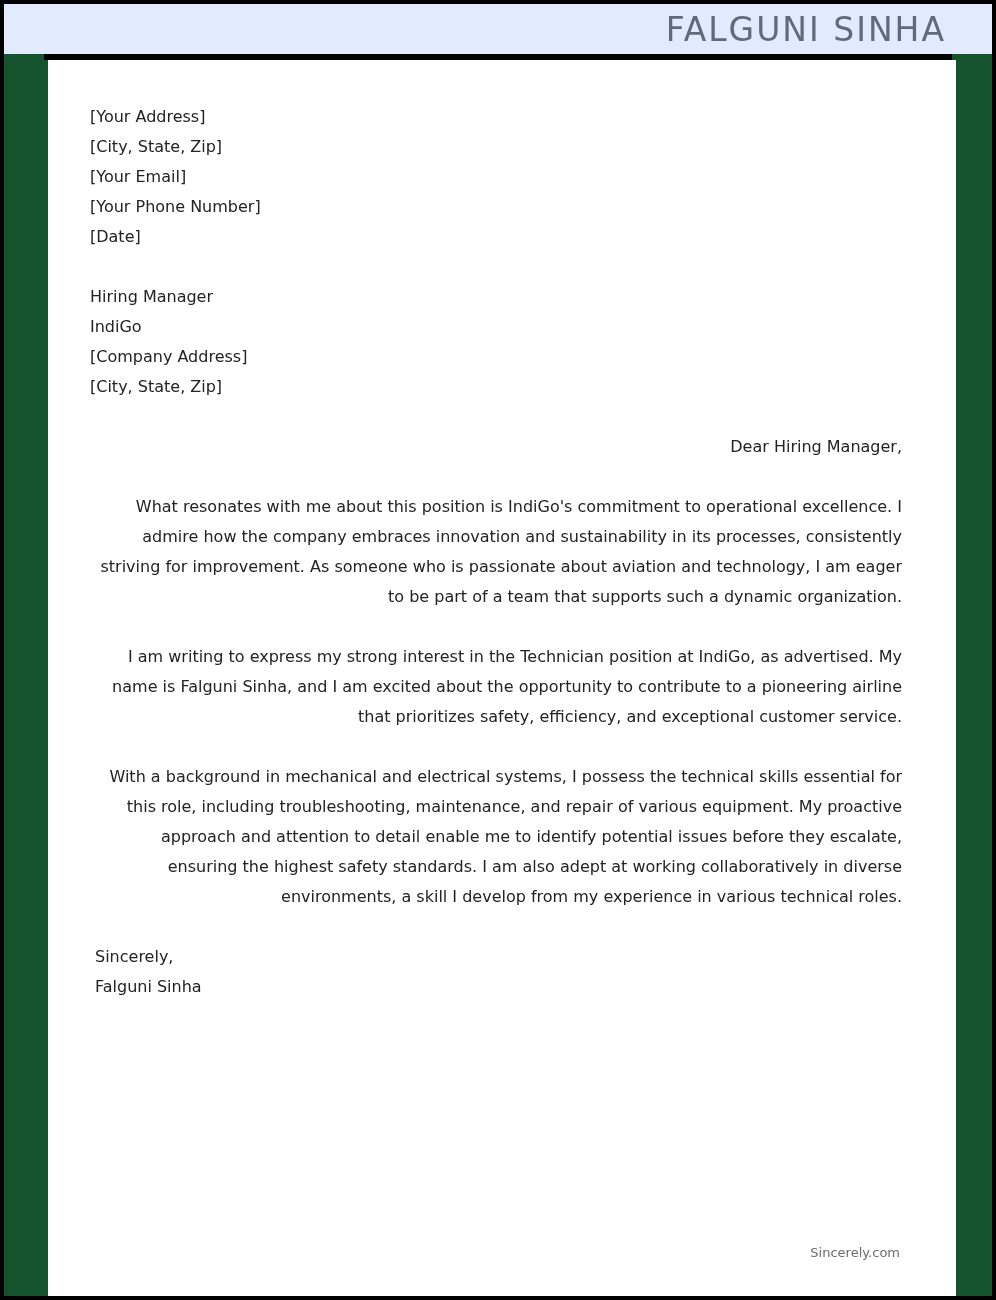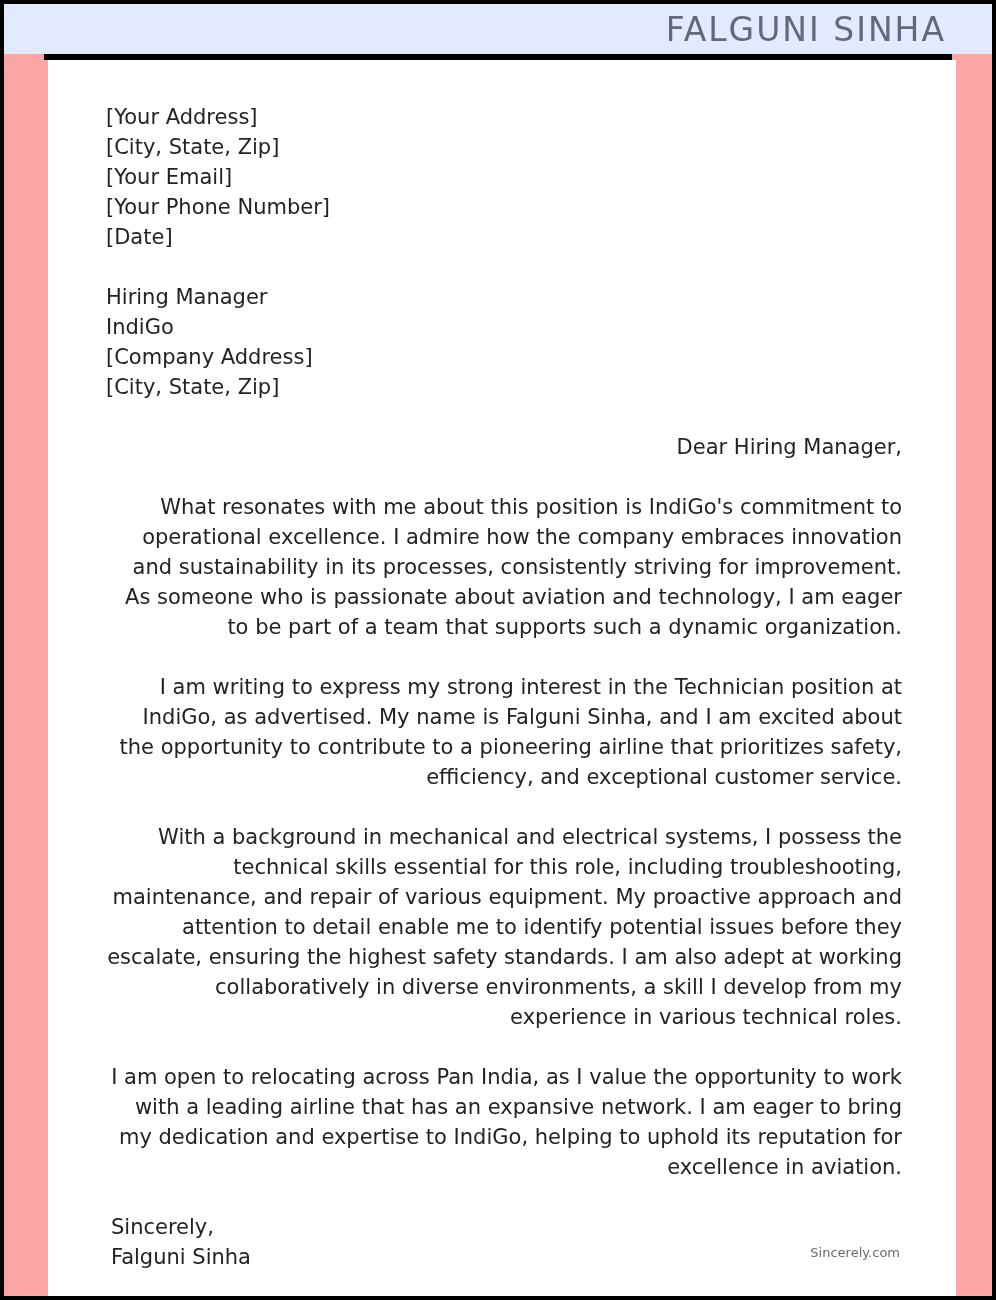--- a/index.html
+++ b/index.html
@@ -10,21 +10,21 @@
     width: 996px;
     height: 1300px;
     background: #ffffff;
     font-family: "DejaVu Sans", sans-serif;
     overflow: hidden;
   }
   .page {
     position: relative;
     width: 996px;
     height: 1300px;
-    background: #fca5a5;
+    background: #14532d;
     box-sizing: border-box;
     border: 4px solid #000000;
   }
   .header {
     position: absolute;
     top: 0;
     left: 0;
     right: 0;
     height: 50px;
     background: #e2eaff;
@@ -53,22 +53,22 @@
     position: absolute;
     top: 56px;
     left: 44px;
     width: 908px;
     bottom: 0;
     background: #ffffff;
     box-sizing: border-box;
     overflow: hidden;
   }
   .letter {
-    padding: 42px 54px 0 58px;
-    font-size: 21px;
+    padding: 42px 54px 0 42px;
+    font-size: 16px;
     line-height: 30px;
     color: #232323;
   }
   .block {
     margin: 0 0 30px 0;
     white-space: pre-line;
   }
   .para {
     margin: 0 0 30px 0;
     text-align: right;
@@ -109,21 +109,20 @@
       <div class="block">Hiring Manager
 IndiGo
 [Company Address]
 [City, State, Zip]</div>
 
       <div class="para">Dear Hiring Manager,</div>
 
       <p class="para">What resonates with me about this position is IndiGo's commitment to operational excellence. I admire how the company embraces innovation and sustainability in its processes, consistently striving for improvement. As someone who is passionate about aviation and technology, I am eager to be part of a team that supports such a dynamic organization.</p>
       <p class="para">I am writing to express my strong interest in the Technician position at IndiGo, as advertised. My name is Falguni Sinha, and I am excited about the opportunity to contribute to a pioneering airline that prioritizes safety, efficiency, and exceptional customer service.</p>
       <p class="para">With a background in mechanical and electrical systems, I possess the technical skills essential for this role, including troubleshooting, maintenance, and repair of various equipment. My proactive approach and attention to detail enable me to identify potential issues before they escalate, ensuring the highest safety standards. I am also adept at working collaboratively in diverse environments, a skill I develop from my experience in various technical roles.</p>
-      <p class="para">I am open to relocating across Pan India, as I value the opportunity to work with a leading airline that has an expansive network. I am eager to bring my dedication and expertise to IndiGo, helping to uphold its reputation for excellence in aviation.</p>
 
       <div class="signature">Sincerely,
 Falguni Sinha</div>
 
     </div>
 
     <div class="watermark">Sincerely.com</div>
   </div>
 
 </div>

